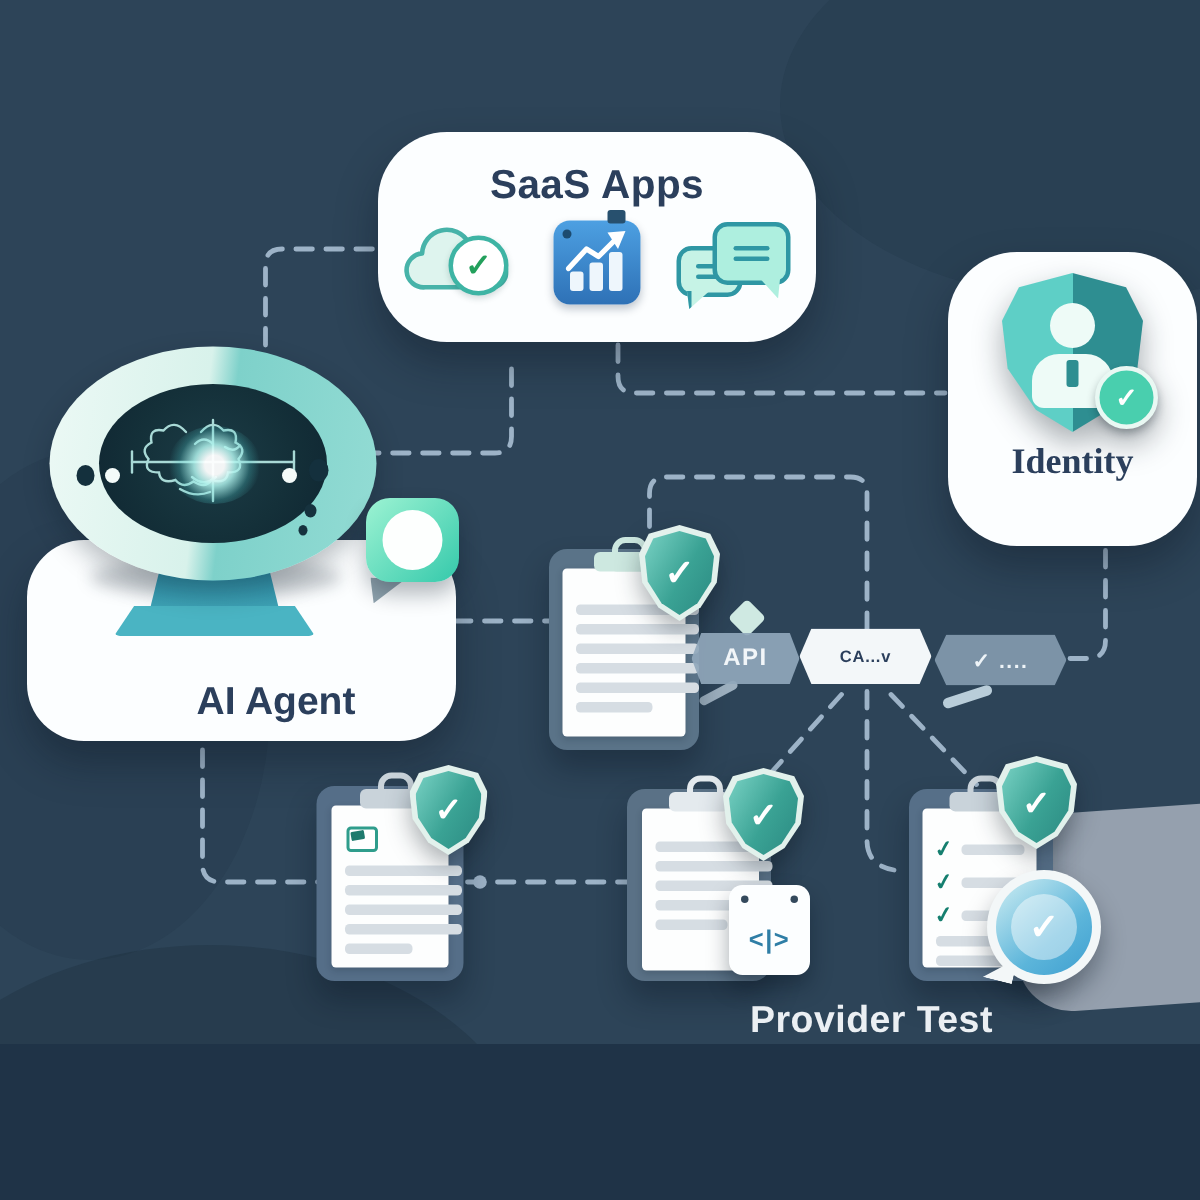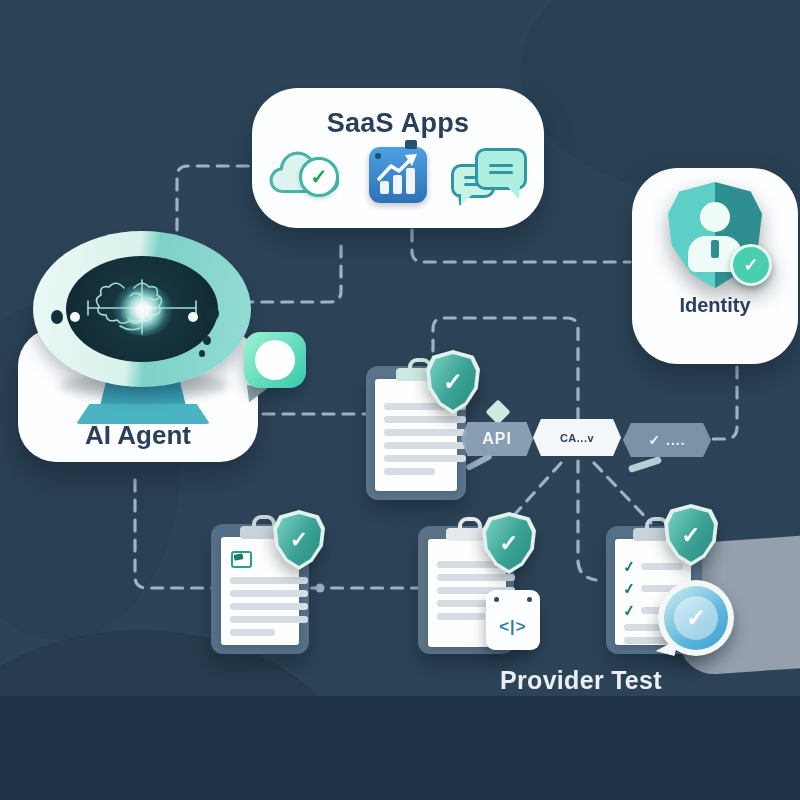--- a/index.html
+++ b/index.html
@@ -39,33 +39,33 @@
   .bubble{position:absolute;border:3px solid #2f97a4;border-radius:10px;display:flex;flex-direction:column;justify-content:center;align-items:center;gap:4px;}
   .bubble i{display:block;height:3px;border-radius:2px;background:#2f97a4;}
   .bubble-left{left:0;bottom:4px;width:38px;height:28px;background:#c6f3e6;}
   .bubble-left:after{content:"";position:absolute;left:4px;bottom:-11px;width:12px;height:12px;background:#c6f3e6;
     clip-path:polygon(0 0,100% 0,10% 100%);border-left:3px solid #2f97a4;}
   .bubble-right{right:2px;top:0;width:46px;height:36px;background:#aeefdf;}
   .bubble-right:after{content:"";position:absolute;right:4px;bottom:-12px;width:13px;height:13px;background:#aeefdf;
     clip-path:polygon(0 0,100% 0,90% 100%);}
   
   #identity-card{left:632px;top:168px;width:166px;height:196px;border-radius:46px;}
-  #identity-card .card-title{position:absolute;left:0;right:0;top:126px;font-size:20px;line-height:1.18;}
+  #identity-card .card-title{position:absolute;left:0;right:0;top:126px;font-size:24px;line-height:1.18;font-family:Liberation Serif, serif;}
   .id-shield-wrap{position:absolute;left:36px;top:14px;width:94px;height:106px;filter:drop-shadow(0 9px 10px rgba(8,20,30,.35));}
   .id-shield{position:absolute;inset:0;
     clip-path:polygon(50% 0%,88% 9%,100% 30%,96% 60%,76% 86%,50% 100%,24% 86%,4% 60%,0% 30%,12% 9%);
     background:linear-gradient(90deg,#5ecfc6 0 50%,#2e8e91 50% 100%);}
   .id-person-head{position:absolute;left:32px;top:20px;width:30px;height:30px;border-radius:50%;background:#eefbf7;}
   .id-person-body{position:absolute;left:20px;top:54px;width:54px;height:36px;border-radius:18px 18px 8px 8px;background:#eefbf7;}
   .id-person-tie{position:absolute;left:43px;top:58px;width:8px;height:18px;border-radius:2px;background:#2e8e91;}
   .id-check-badge{position:absolute;right:-10px;bottom:2px;width:36px;height:36px;border-radius:50%;
     background:#49cfae;border:3px solid #e9f8f3;display:flex;align-items:center;justify-content:center;
     color:#fff;font-weight:800;font-size:18px;box-shadow:0 3px 6px rgba(10,25,35,.3);}
   
-  #ai-card{left:18px;top:328px;width:240px;height:134px;border-radius:38px;}
+  #ai-card{left:18px;top:360px;width:240px;height:134px;border-radius:38px;padding-left:46px;}
   #ai-card .card-title{margin-top:92px;font-size:26px;}
   #robot{position:absolute;left:0;top:0;z-index:3;}
   .head-shadow{position:absolute;left:60px;top:372px;width:168px;height:26px;border-radius:50%;background:rgba(12,26,40,.20);filter:blur(5px);}
   .head-outer{position:absolute;left:33px;top:231px;width:218px;height:156px;border-radius:50%;
     background:linear-gradient(97deg,#ecf9f5 0%,#d8f2eb 46%,#7ed1ca 54%,#93dcd4 100%);
     box-shadow:0 8px 18px rgba(8,20,32,.28);}
   .head-inner{position:absolute;left:66px;top:256px;width:152px;height:106px;border-radius:50%;
     background:radial-gradient(circle at 50% 48%,#1c3c46 0%,#143039 55%,#0f2531 100%);}
   .brain-glow{position:absolute;left:112px;top:284px;width:62px;height:52px;border-radius:50%;
     background:radial-gradient(circle,rgba(255,255,255,.95) 0 16%,rgba(175,242,236,.85) 34%,rgba(80,200,200,.28) 58%,rgba(0,0,0,0) 75%);}

